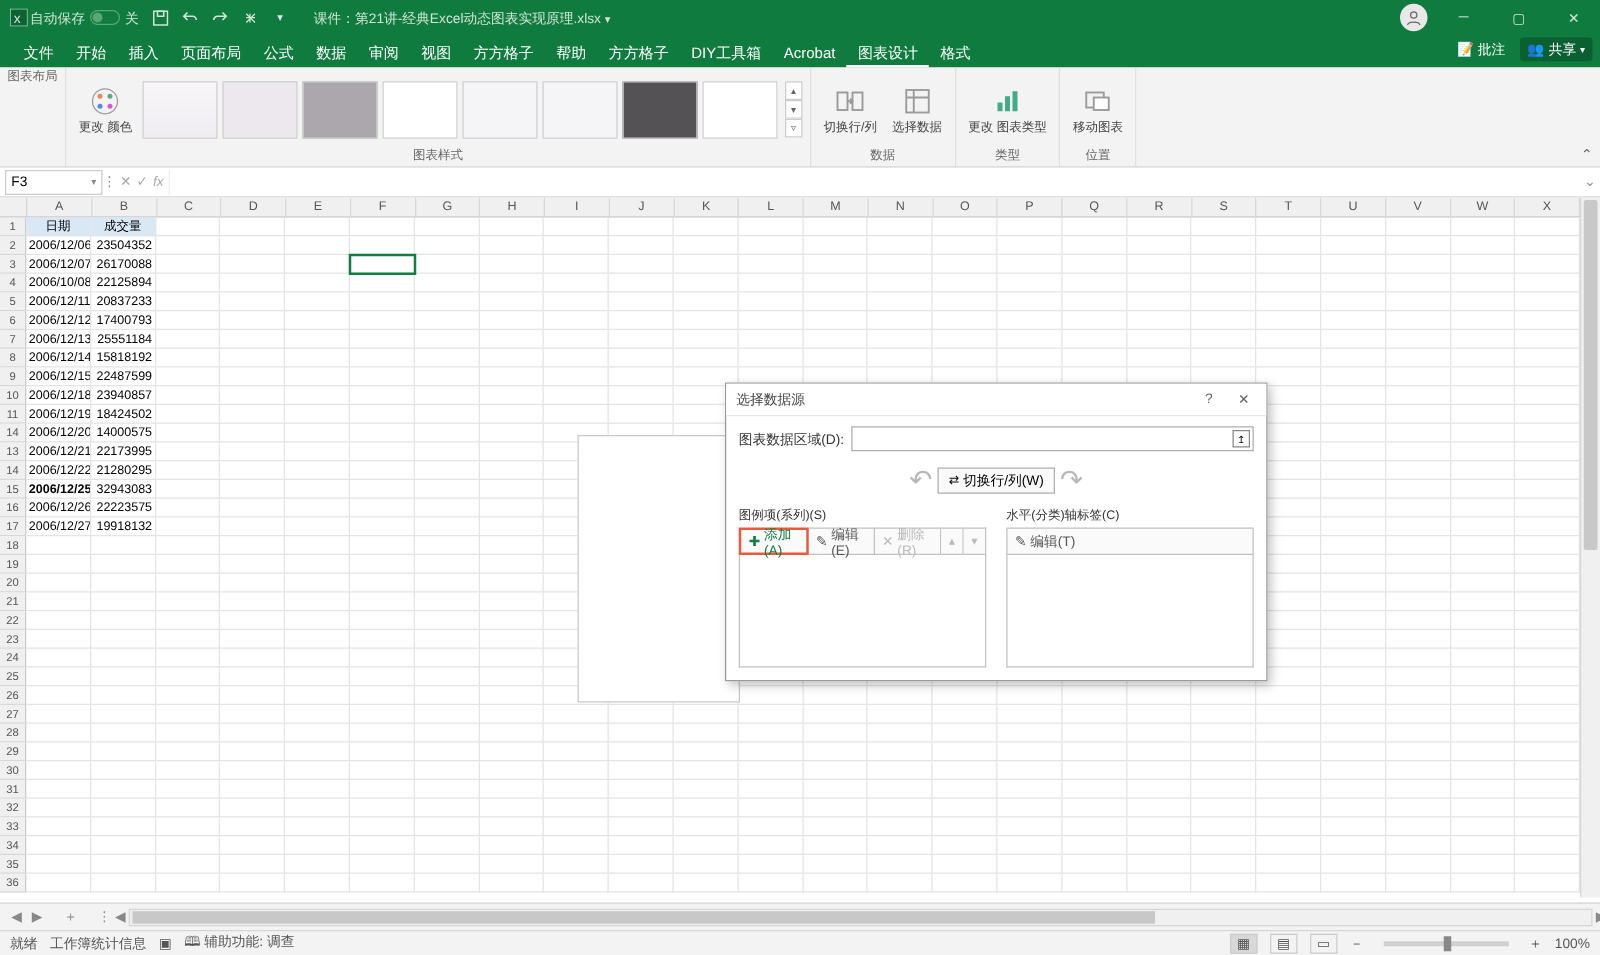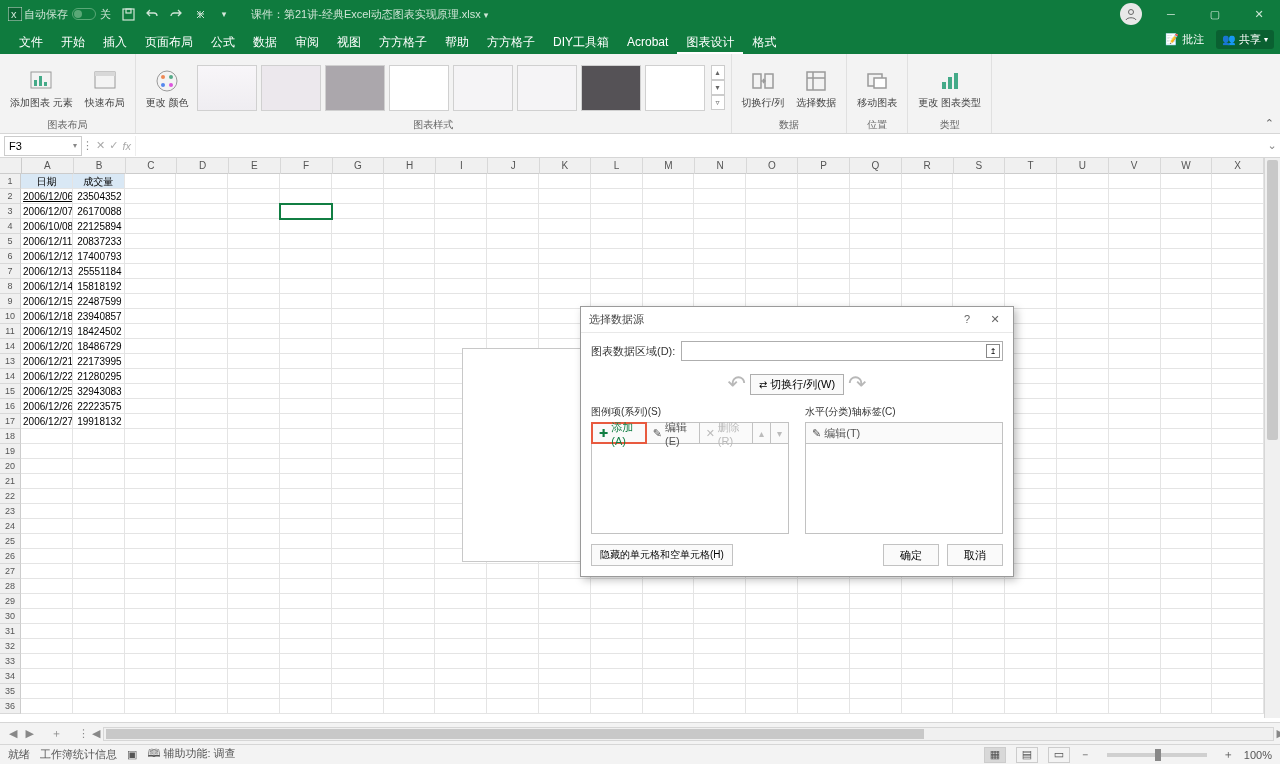--- a/index.html
+++ b/index.html
@@ -198,43 +198,20 @@
       <div class="tab contextual">格式</div>
     </div>
   <div class="right-share">
     <span class="pz">📝 <span>批注</span></span>
     <span class="share">👥 <span>共享</span> <span style="font-size:8px">▾</span></span>
   </div>
 </div>
 
 <div class="ribbon">
   <div class="grp">
-    <div class="cnt">
-      <div class="bbtn">
-        <span class="ico">
-            <svg width="26" height="26" viewBox="0 0 26 26">
-              <rect x="3" y="4" width="20" height="16" fill="none" stroke="#9a9a9a"></rect>
-              <rect x="6" y="12" width="3" height="6" fill="#4a8"></rect>
-              <rect x="11" y="8" width="3" height="10" fill="#4a8"></rect>
-              <rect x="16" y="14" width="3" height="4" fill="#4a8"></rect>
-            </svg>
-          </span>
-        <span class="txt">添加图表
-元素</span>
-      </div>
-      <div class="bbtn">
-        <span class="ico">
-            <svg width="26" height="26" viewBox="0 0 26 26">
-              <rect x="3" y="4" width="20" height="16" fill="none" stroke="#9a9a9a"></rect>
-              <rect x="3" y="4" width="20" height="4" fill="#d8d8d8"></rect>
-            </svg>
-          </span>
-        <span class="txt">快速布局</span>
-      </div>
-    </div>
     <div class="lbl">图表布局</div>
   </div>
   <div class="grp">
     <div class="cnt">
       <div class="bbtn">
         <span class="ico">
             <svg width="26" height="26" viewBox="0 0 26 26">
               <circle cx="13" cy="13" r="10" fill="none" stroke="#9a9a9a"></circle>
               <circle cx="9" cy="9" r="2" fill="#e85"></circle>
               <circle cx="17" cy="9" r="2" fill="#5a8"></circle>
@@ -284,45 +261,45 @@
           </span>
         <span class="txt">选择数据</span>
       </div>
     </div>
     <div class="lbl">数据</div>
   </div>
   <div class="grp">
     <div class="cnt">
       <div class="bbtn">
         <span class="ico">
-            <svg width="26" height="26" viewBox="0 0 26 26" fill="none" stroke="#9a9a9a" stroke-width="1.5">
-              <rect x="4" y="6" width="14" height="12"></rect>
-              <rect x="10" y="10" width="12" height="10" fill="#fff"></rect>
-            </svg>
-          </span>
-        <span class="txt">移动图表</span>
-      </div>
-    </div>
-    <div class="lbl">位置</div>
-  </div>
-  <div class="grp">
-    <div class="cnt">
-      <div class="bbtn">
-        <span class="ico">
             <svg width="26" height="26" viewBox="0 0 26 26">
               <rect x="5" y="14" width="4" height="7" fill="#4a8"></rect>
               <rect x="11" y="9" width="4" height="12" fill="#4a8"></rect>
               <rect x="17" y="5" width="4" height="16" fill="#4a8"></rect>
             </svg>
           </span>
         <span class="txt">更改
 图表类型</span>
       </div>
     </div>
     <div class="lbl">类型</div>
+  </div>
+  <div class="grp">
+    <div class="cnt">
+      <div class="bbtn">
+        <span class="ico">
+            <svg width="26" height="26" viewBox="0 0 26 26" fill="none" stroke="#9a9a9a" stroke-width="1.5">
+              <rect x="4" y="6" width="14" height="12"></rect>
+              <rect x="10" y="10" width="12" height="10" fill="#fff"></rect>
+            </svg>
+          </span>
+        <span class="txt">移动图表</span>
+      </div>
+    </div>
+    <div class="lbl">位置</div>
   </div>
   <span class="collapse-caret">⌃</span>
 </div>
 
 <div class="fbar">
   <div class="namebox">
     <span>F3</span>
       <span class="dd">▾</span>
   </div>
   <span class="fx-sep">⋮</span>
@@ -387,21 +364,21 @@
           <div class="cell" style="width: 54px;"></div>
           <div class="cell" style="width: 54px;"></div>
           <div class="cell" style="width: 54px;"></div>
           <div class="cell" style="width: 54px;"></div>
           <div class="cell" style="width: 54px;"></div>
           <div class="cell" style="width: 54px;"></div>
           <div class="cell" style="width: 54px;"></div>
         </div>
         <div class="row">
           <div class="rh">2</div>
-          <div class="cell r" style="width: 54px; text-decoration: underline;">2006/12/06</div>
+          <div class="cell r" style="width: 54px;">2006/12/06</div>
           <div class="cell r" style="width: 54px;">23504352</div>
           <div class="cell" style="width: 54px;"></div>
           <div class="cell" style="width: 54px;"></div>
           <div class="cell" style="width: 54px;"></div>
           <div class="cell" style="width: 54px;"></div>
           <div class="cell" style="width: 54px;"></div>
           <div class="cell" style="width: 54px;"></div>
           <div class="cell" style="width: 54px;"></div>
           <div class="cell" style="width: 54px;"></div>
           <div class="cell" style="width: 54px;"></div>
@@ -658,21 +635,21 @@
           <div class="cell" style="width: 54px;"></div>
           <div class="cell" style="width: 54px;"></div>
           <div class="cell" style="width: 54px;"></div>
           <div class="cell" style="width: 54px;"></div>
           <div class="cell" style="width: 54px;"></div>
           <div class="cell" style="width: 54px;"></div>
         </div>
         <div class="row">
           <div class="rh">14</div>
           <div class="cell r" style="width: 54px;">2006/12/20</div>
-          <div class="cell r" style="width: 54px;">18486729</div>
+          <div class="cell r" style="width: 54px;">14000575</div>
           <div class="cell" style="width: 54px;"></div>
           <div class="cell" style="width: 54px;"></div>
           <div class="cell" style="width: 54px;"></div>
           <div class="cell" style="width: 54px;"></div>
           <div class="cell" style="width: 54px;"></div>
           <div class="cell" style="width: 54px;"></div>
           <div class="cell" style="width: 54px;"></div>
           <div class="cell" style="width: 54px;"></div>
           <div class="cell" style="width: 54px;"></div>
           <div class="cell" style="width: 54px;"></div>
@@ -738,21 +715,21 @@
           <div class="cell" style="width: 54px;"></div>
           <div class="cell" style="width: 54px;"></div>
           <div class="cell" style="width: 54px;"></div>
           <div class="cell" style="width: 54px;"></div>
           <div class="cell" style="width: 54px;"></div>
           <div class="cell" style="width: 54px;"></div>
           <div class="cell" style="width: 54px;"></div>
         </div>
         <div class="row">
           <div class="rh">15</div>
-          <div class="cell r" style="width: 54px;">2006/12/25</div>
+          <div class="cell r" style="width: 54px; font-weight: bold;">2006/12/25</div>
           <div class="cell r" style="width: 54px;">32943083</div>
           <div class="cell" style="width: 54px;"></div>
           <div class="cell" style="width: 54px;"></div>
           <div class="cell" style="width: 54px;"></div>
           <div class="cell" style="width: 54px;"></div>
           <div class="cell" style="width: 54px;"></div>
           <div class="cell" style="width: 54px;"></div>
           <div class="cell" style="width: 54px;"></div>
           <div class="cell" style="width: 54px;"></div>
           <div class="cell" style="width: 54px;"></div>
@@ -1391,26 +1368,20 @@
         <div class="clab">水平(分类)轴标签(C)</div>
         <div class="tbrow">
           <div class="tb" style="flex:1">
               <span>✎</span>
               <span>编辑(T)</span>
             </div>
         </div>
         <div class="listbox"></div>
       </div>
     </div>
-    <div class="dfoot">
-      <button class="hidden-btn">隐藏的单元格和空单元格(H)</button>
-      <span class="sp"></span>
-      <button class="pb">确定</button>
-      <button class="pb">取消</button>
-    </div>
   </div>
 </div>
 
 <div class="sheettabs">
   <div class="nav">
     <span>◀</span>
     <span>▶</span>
   </div>
   <span class="add">＋</span>
   <span class="dots">⋮</span>

